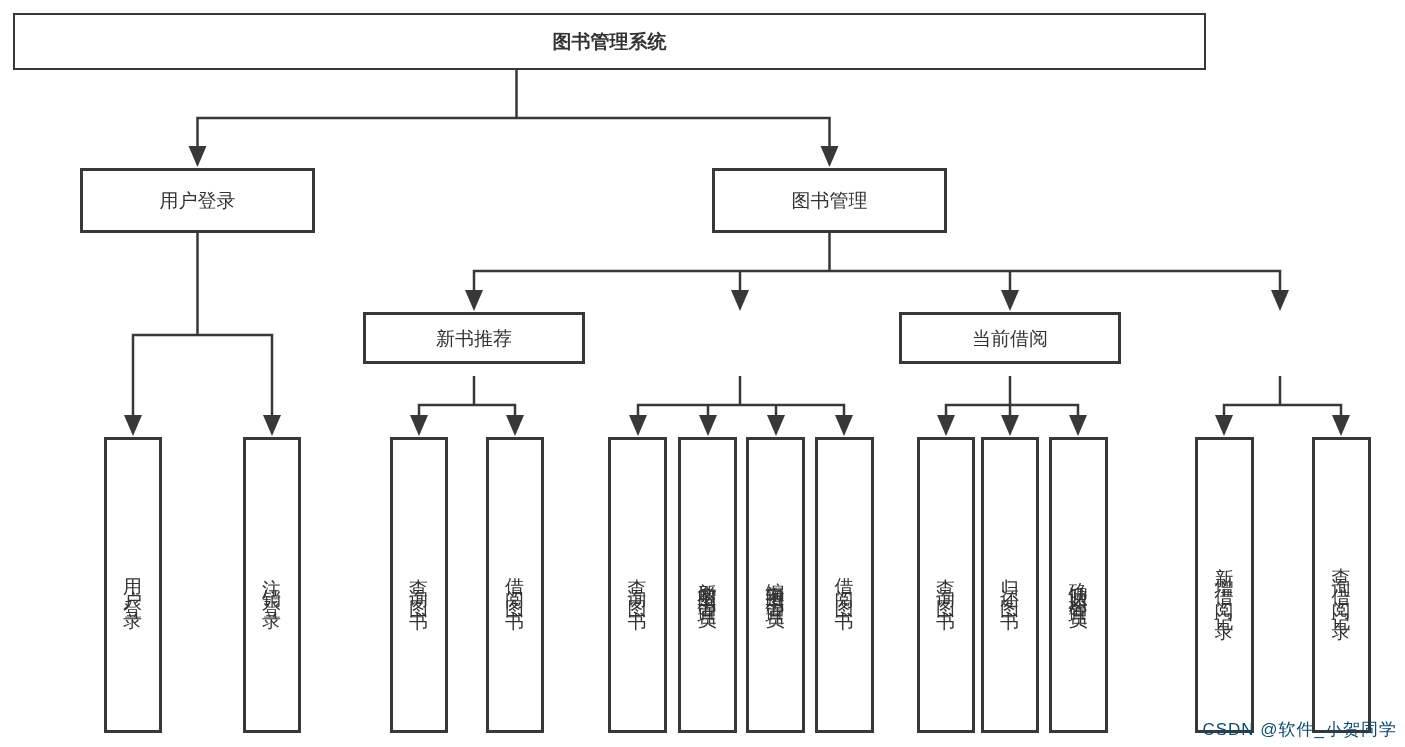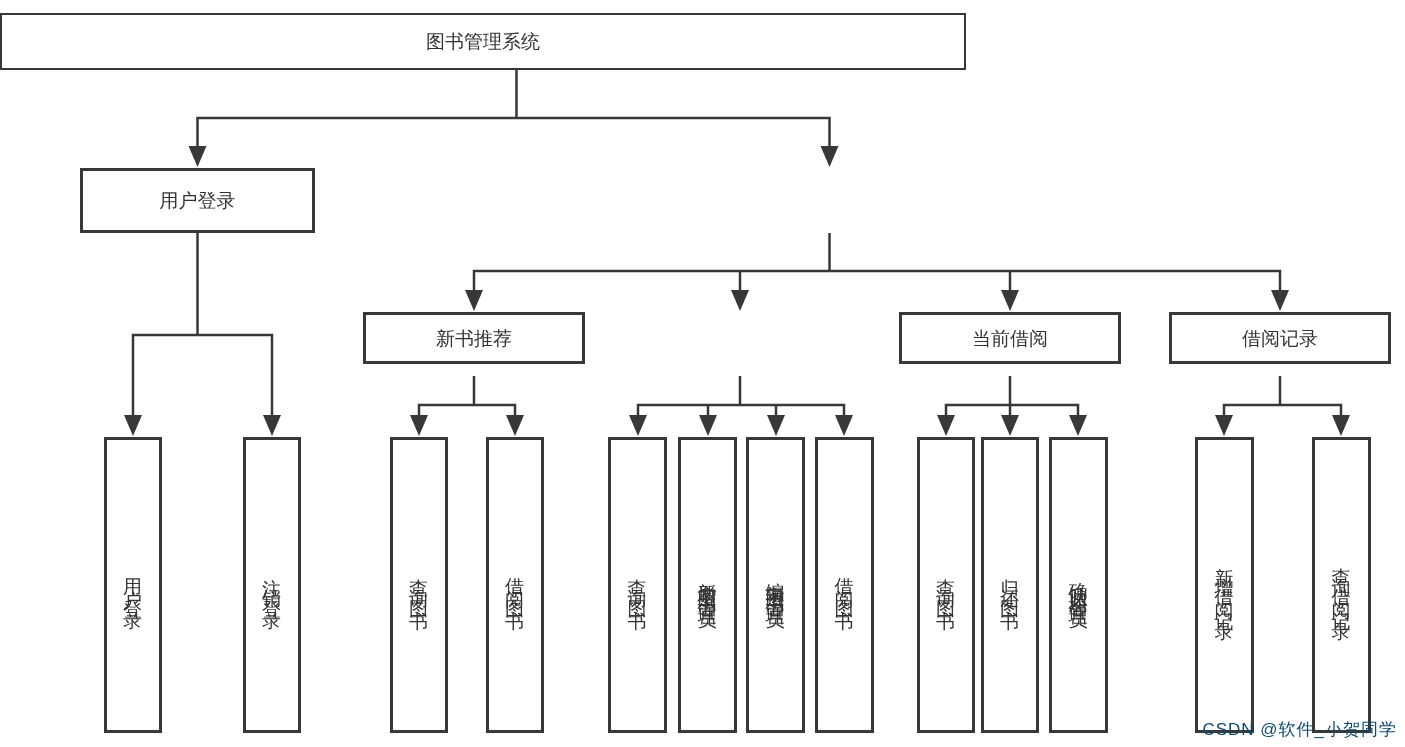--- a/index.html
+++ b/index.html
@@ -37,21 +37,21 @@
     background: #ffffff;
     border: 3px solid #383838;
     color: #333333;
     font-size: 19px;
     display: flex;
     align-items: center;
     justify-content: center;
     text-align: center;
     line-height: 1;
   }
-  .root { left: 0;  top: 13px;  width: 966px; height: 57px; border-width: 2px; }
+  .root { left: 13px;  top: 13px;  width: 1193px; height: 57px; border-width: 2px; font-weight: bold; }
   .l2   { top: 168px; width: 235px; height: 65px; }
   .l2a  { left: 80px; }
   .l2b  { left: 712px; }
   .l3   { top: 312px; width: 222px; height: 52px; }
   .l3a  { left: 363px; }
   .l3b  { left: 629px; }
   .l3c  { left: 899px; }
   .l3d  { left: 1169px; }
   .v {
     top: 437px;
@@ -129,24 +129,24 @@
     <g>
       <path class="ln" d="M1280 376 V405 M1224 419 V405 H1341 V419"></path>
       <polygon class="ah" points="1215,415 1233,415 1224,436"></polygon>
       <polygon class="ah" points="1332,415 1350,415 1341,436"></polygon>
     </g>
   </svg>
 
   <div class="box root">图书管理系统</div>
 
   <div class="box l2 l2a">用户登录</div>
+  <div class="box l2 l2b">图书管理</div>
 
   <div class="box l3 l3a">新书推荐</div>
   <div class="box l3 l3c">当前借阅</div>
-  <div class="box l3 l3d">借阅记录</div>
 
   <div class="box v u1">用户登录</div>
   <div class="box v u2">注销登录</div>
 
   <div class="box v n1">查询图书</div>
   <div class="box v n2">借阅图书</div>
 
   <div class="box v b1">查询图书</div>
   <div class="box v long b2">新增图书（管理员）</div>
   <div class="box v long b3">编辑图书（管理员）</div>

